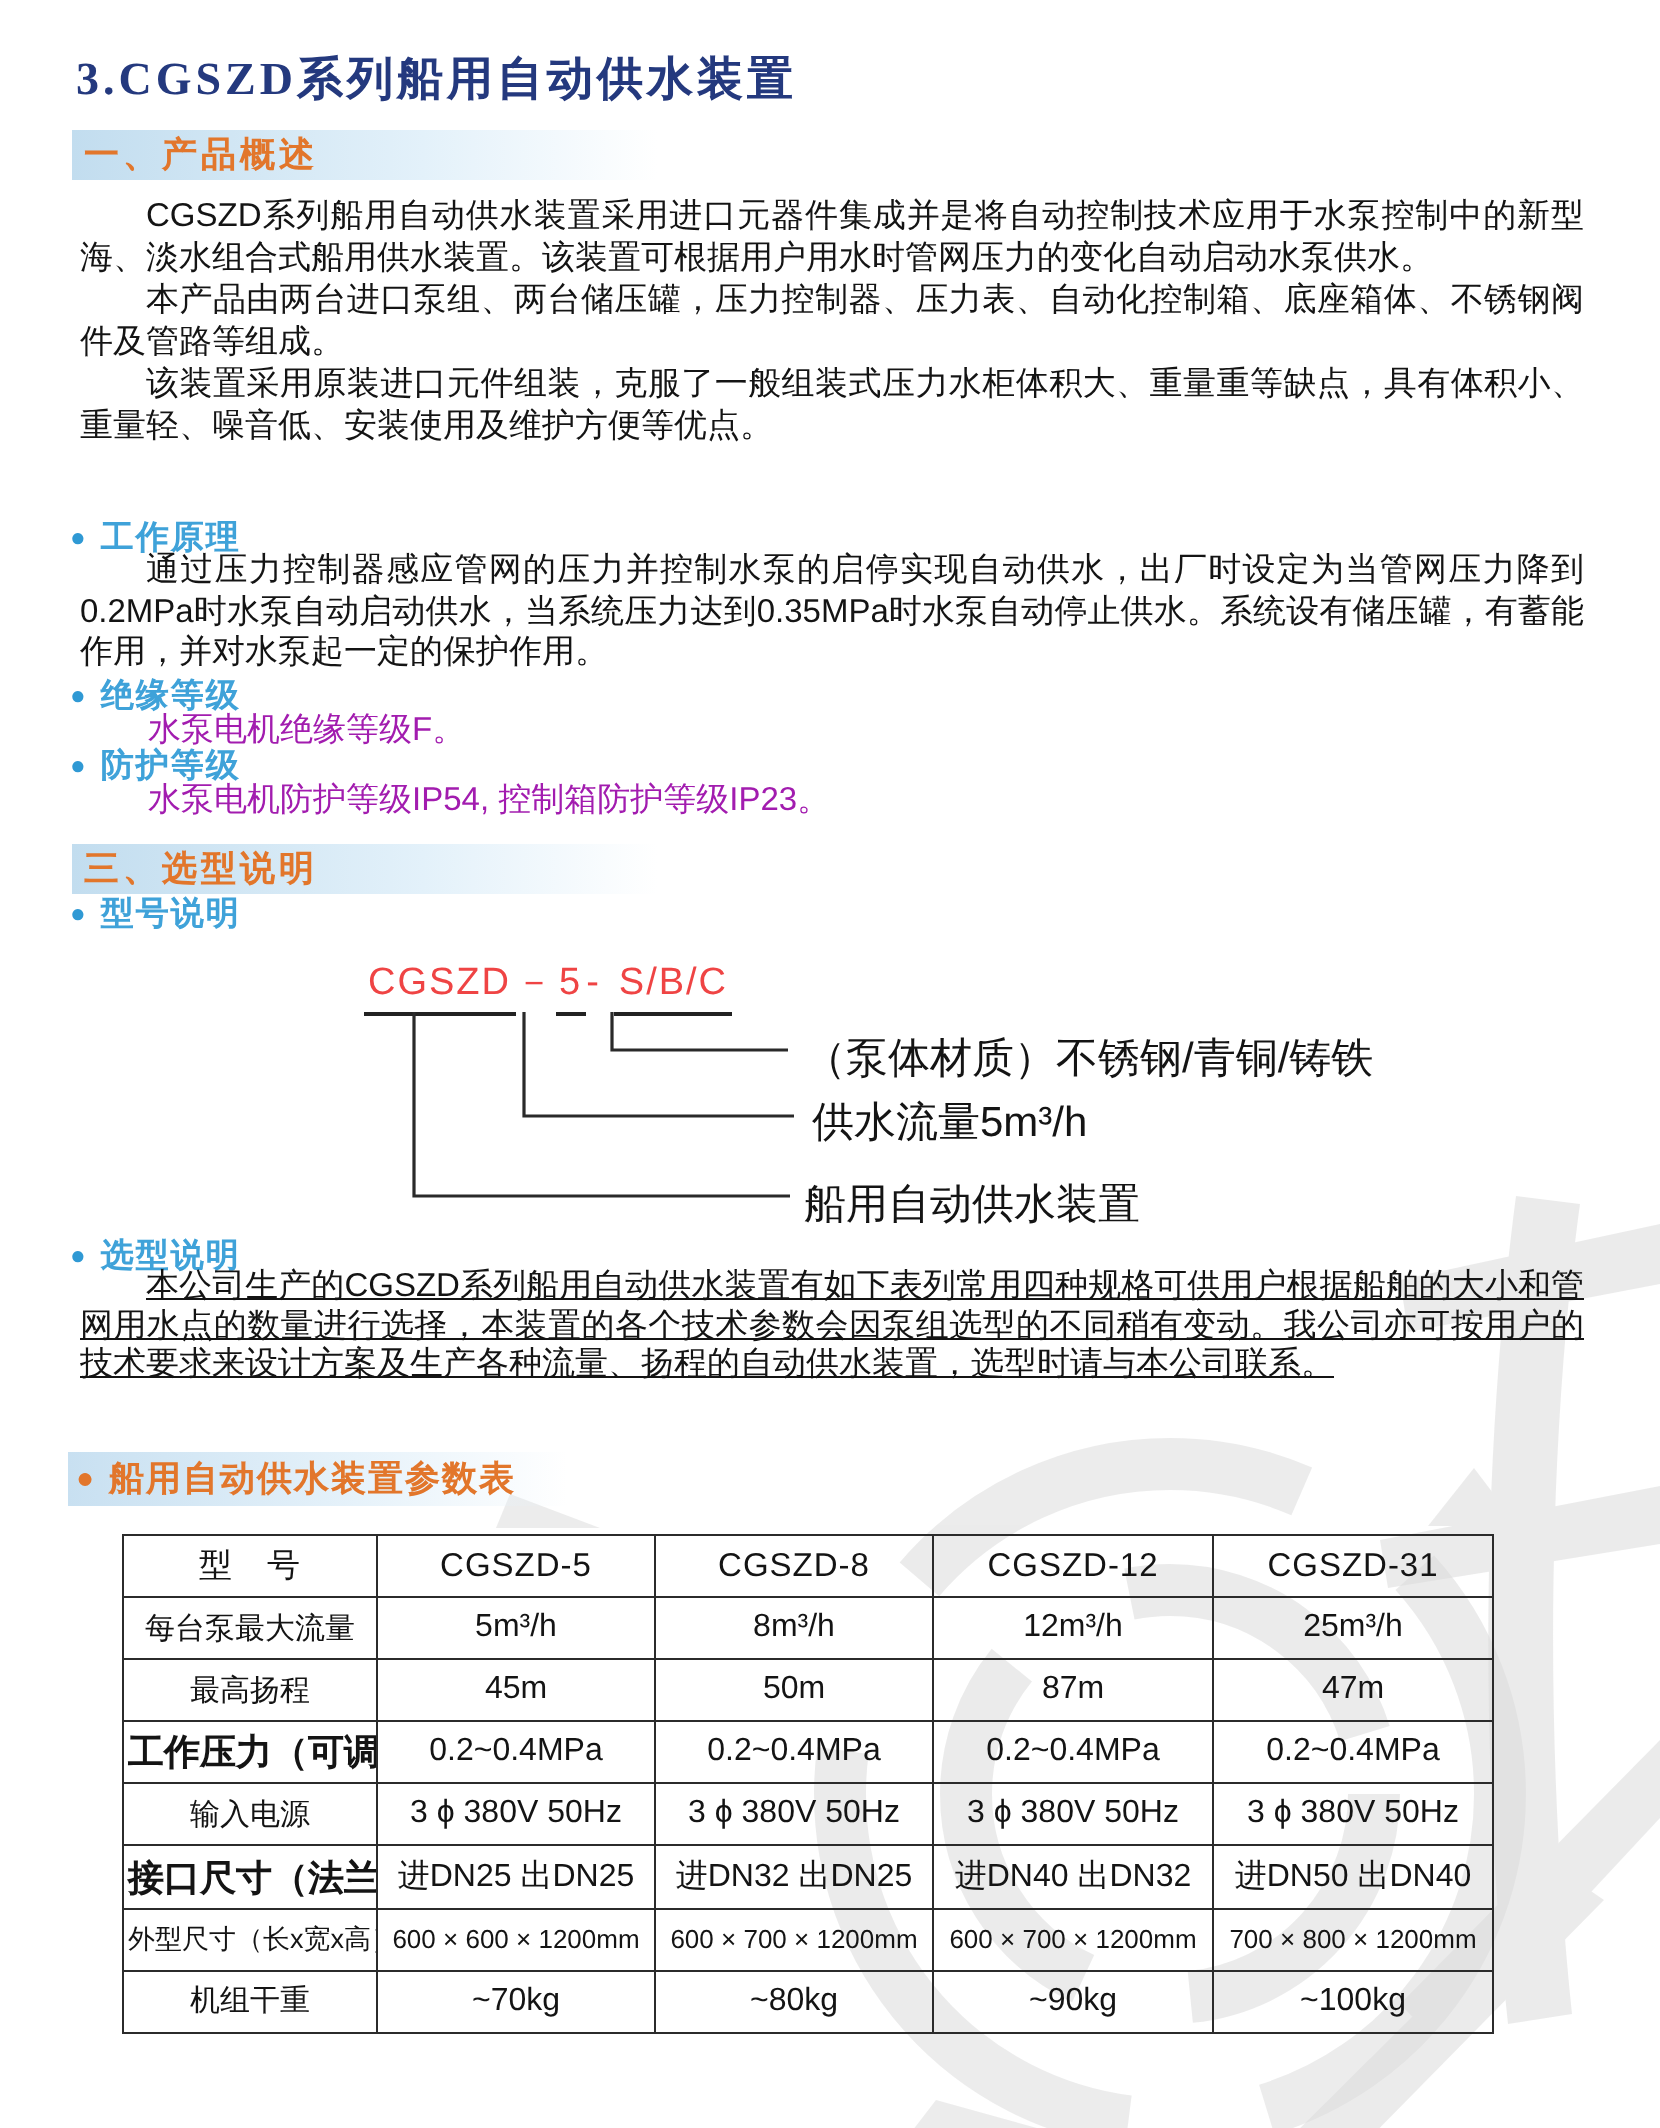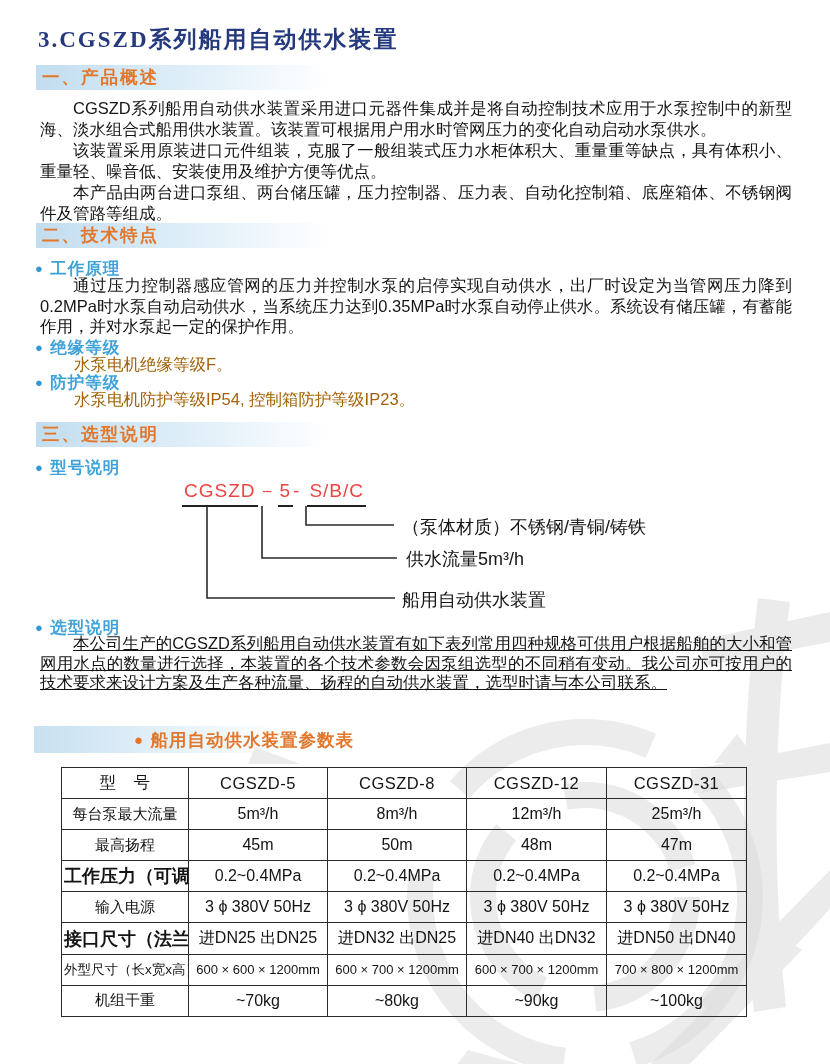--- a/index.html
+++ b/index.html
@@ -30,35 +30,35 @@
     font-size:16.5px; line-height:20.6px; color:#141414;
   }
   .paras.loose p { line-height:21px; }
   .paras.sel p { line-height:19.6px;text-decoration:underline; }
 
   .bullet-row { position:absolute; left:35px; z-index:1; white-space:nowrap; }
   .bullet-row .dot { font-size:13px; vertical-align:1px; margin-right:3px; }
   .bullet-row.blue .dot { color:#2f99d4; }
   .bullet-row.blue .blabel { color:#3fa2d9; font-weight:bold; font-size:16.5px; letter-spacing:1px; }
 
-  .plainline { position:absolute; left:74px; z-index:1; font-size:16.5px; color:#a16207; white-space:nowrap; }
+  .plainline { position:absolute; left:74px; z-index:1; font-size:16.5px; color:#a21caf; white-space:nowrap; }
 
   .code {
     position:absolute; left:182px; top:466px; z-index:1;
     font-size:19px; letter-spacing:1px; color:#ef4444; white-space:nowrap;
   }
   .code .useg { display:inline-block; border-bottom:2px solid #222; padding:0 2px 3px 2px; }
   .code .dash2 { margin-right:7px; }
   .dlines { position:absolute; left:0; top:0; z-index:1; }
-  .dlabel { position:absolute; z-index:1; font-size:18px; color:#141414; white-space:nowrap; }
+  .dlabel { position:absolute; z-index:1; font-size:21px; color:#141414; white-space:nowrap; }
 
   .caption-bar {
     position:absolute; left:34px; top:714px; width:320px; height:27px; z-index:1;
     background:linear-gradient(to right,#c8e0f1 0%,#e6f2fa 45%,rgba(255,255,255,0) 78%);
-    line-height:27px; padding-left:4px; box-sizing:border-box; white-space:nowrap;text-align:right;
+    line-height:27px; padding-left:4px; box-sizing:border-box; white-space:nowrap;
   }
   .caption-bar .dot { color:#e2762b; font-size:15px; vertical-align:1px; margin-right:3px; }
   .caption-bar .captext { color:#e2762b; font-weight:bold; font-size:17.5px; letter-spacing:1px; }
 
   table.ptable {
     position:absolute; left:61px; top:755px; z-index:1;
     width:685px; border-collapse:collapse; table-layout:fixed;
     background:transparent;
   }
   .ptable td, .ptable th {
@@ -94,27 +94,24 @@
     </g>
   </svg>
 
   <h1 class="title">3.CGSZD系列船用自动供水装置</h1>
 
   <div class="secbar" style="top:53px;">
     <span>一、产品概述</span>
   </div>
   <div class="paras loose" style="top:86px;">
     <p>CGSZD系列船用自动供水装置采用进口元器件集成并是将自动控制技术应用于水泵控制中的新型海、淡水组合式船用供水装置。该装置可根据用户用水时管网压力的变化自动启动水泵供水。</p>
+    <p>本产品由两台进口泵组、两台储压罐，压力控制器、压力表、自动化控制箱、底座箱体、不锈钢阀件及管路等组成。</p>
     <p>该装置采用原装进口元件组装，克服了一般组装式压力水柜体积大、重量重等缺点，具有体积小、重量轻、噪音低、安装使用及维护方便等优点。</p>
-    <p>本产品由两台进口泵组、两台储压罐，压力控制器、压力表、自动化控制箱、底座箱体、不锈钢阀件及管路等组成。</p>
-  </div>
-
-  <div class="secbar" style="top:211px;">
-    <span>二、技术特点</span>
-  </div>
+  </div>
+
 
   <div class="bullet-row blue" style="top:246px;">
     <span class="dot">●</span>
     <span class="blabel">工作原理</span>
   </div>
   <div class="paras" style="top:263px;">
     <p>通过压力控制器感应管网的压力并控制水泵的启停实现自动供水，出厂时设定为当管网压力降到0.2MPa时水泵自动启动供水，当系统压力达到0.35MPa时水泵自动停止供水。系统设有储压罐，有蓄能作用，并对水泵起一定的保护作用。</p>
   </div>
 
   <div class="bullet-row blue" style="top:325px;">
@@ -126,21 +123,21 @@
   <div class="bullet-row blue" style="top:360px;">
     <span class="dot">●</span>
     <span class="blabel">防护等级</span>
   </div>
   <div class="plainline" style="top:377px;">水泵电机防护等级IP54, 控制箱防护等级IP23。</div>
 
   <div class="secbar" style="top:410px;">
     <span>三、选型说明</span>
   </div>
 
-  <div class="bullet-row blue" style="top:445px;">
+  <div class="bullet-row blue" style="top:434px;">
     <span class="dot">●</span>
     <span class="blabel">型号说明</span>
   </div>
 
   <div class="code"><span class="useg">CGSZD</span><span>－</span><span class="useg">5</span><span class="dash2">-</span><span class="useg">S/B/C</span></div>
 
   <svg class="dlines" width="830" height="1064" viewBox="0 0 830 1064" aria-hidden="true">
     <g fill="none" stroke="#2a2a2a" stroke-width="1.6">
       <polyline points="207,494 207,586 395,586"></polyline>
       <polyline points="262,494 262,546 397,546"></polyline>
@@ -185,21 +182,21 @@
       <td class="rowlabel">每台泵最大流量</td>
       <td>5m³/h</td>
       <td>8m³/h</td>
       <td>12m³/h</td>
       <td>25m³/h</td>
     </tr>
     <tr>
       <td class="rowlabel">最高扬程</td>
       <td>45m</td>
       <td>50m</td>
-      <td>48m</td>
+      <td>87m</td>
       <td>47m</td>
     </tr>
     <tr>
       <td class="rowlabel tight">工作压力（可调节）</td>
       <td>0.2~0.4MPa</td>
       <td>0.2~0.4MPa</td>
       <td>0.2~0.4MPa</td>
       <td>0.2~0.4MPa</td>
     </tr>
     <tr>

